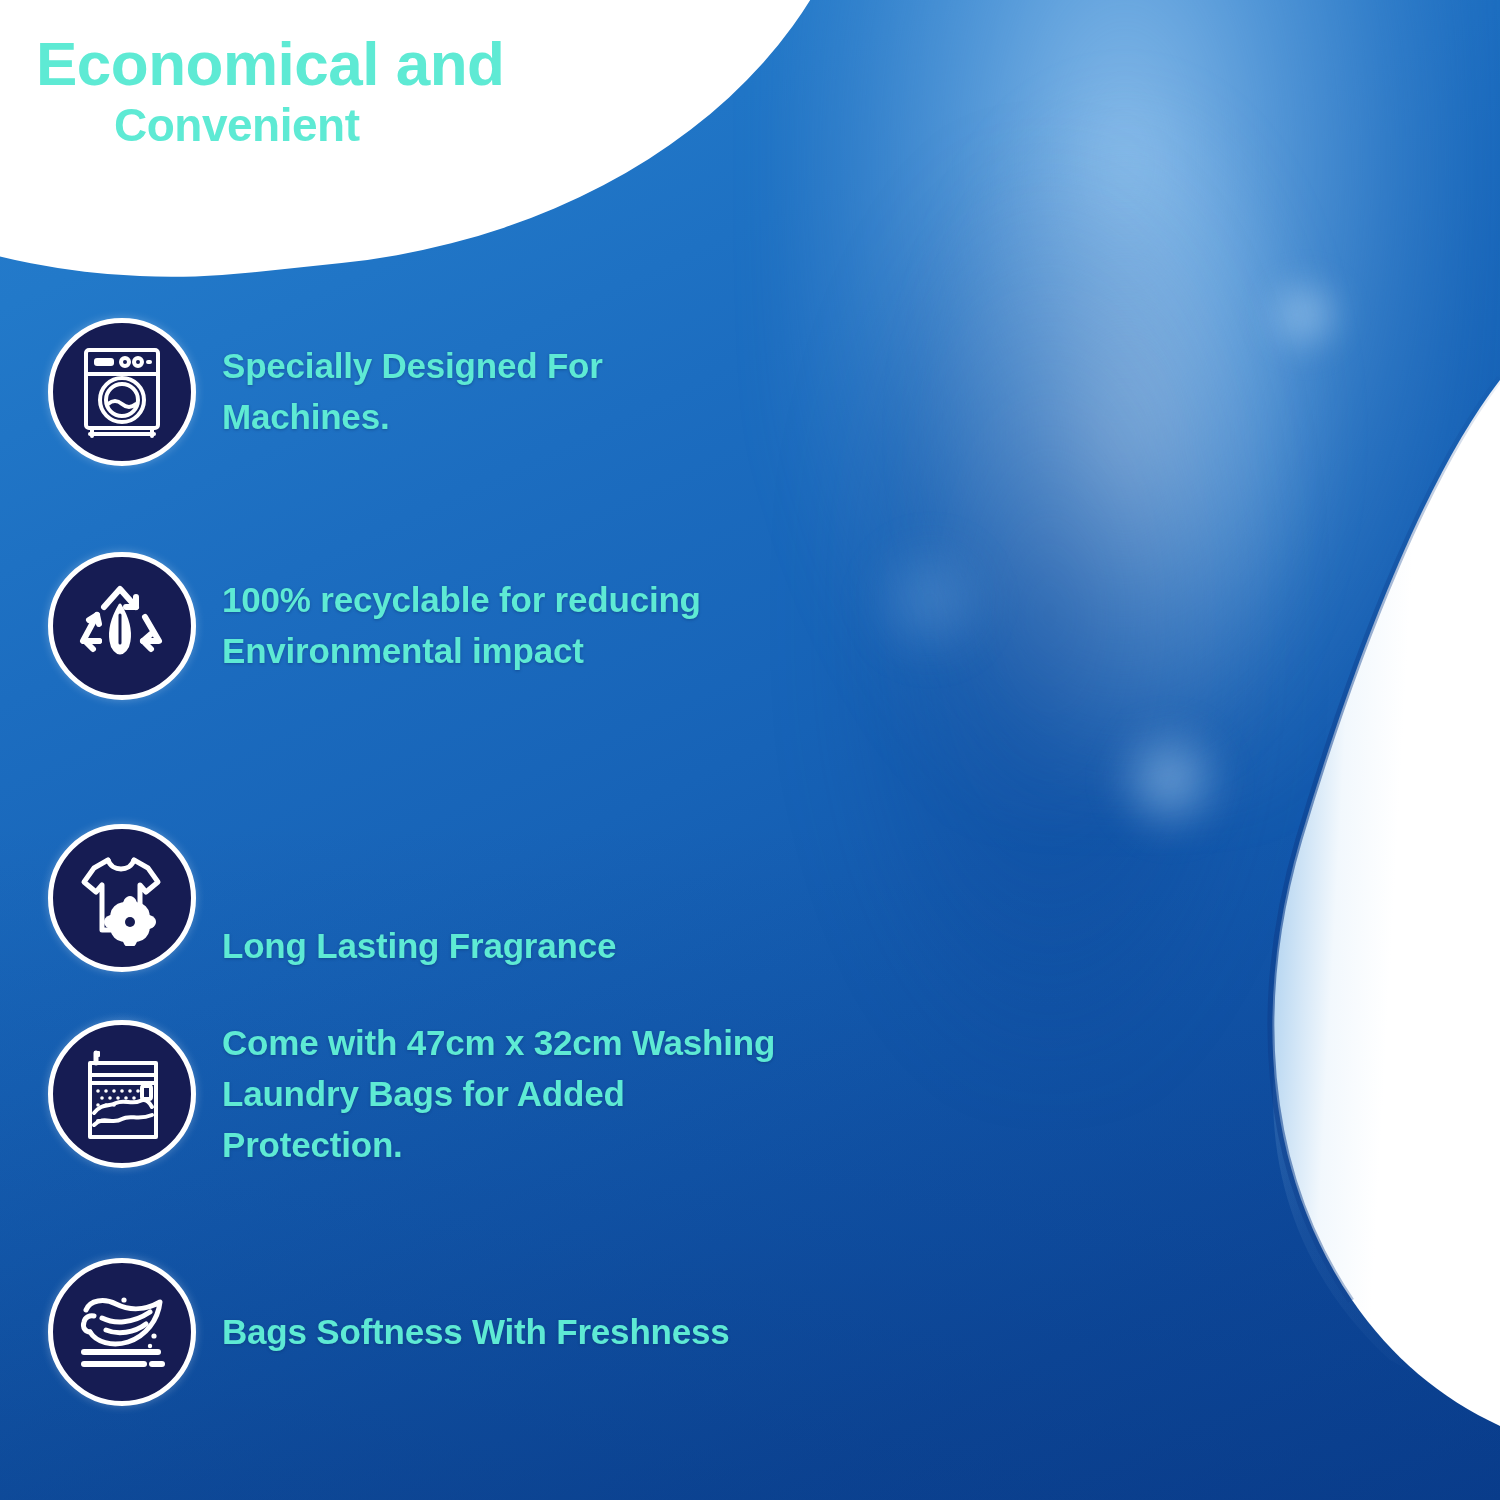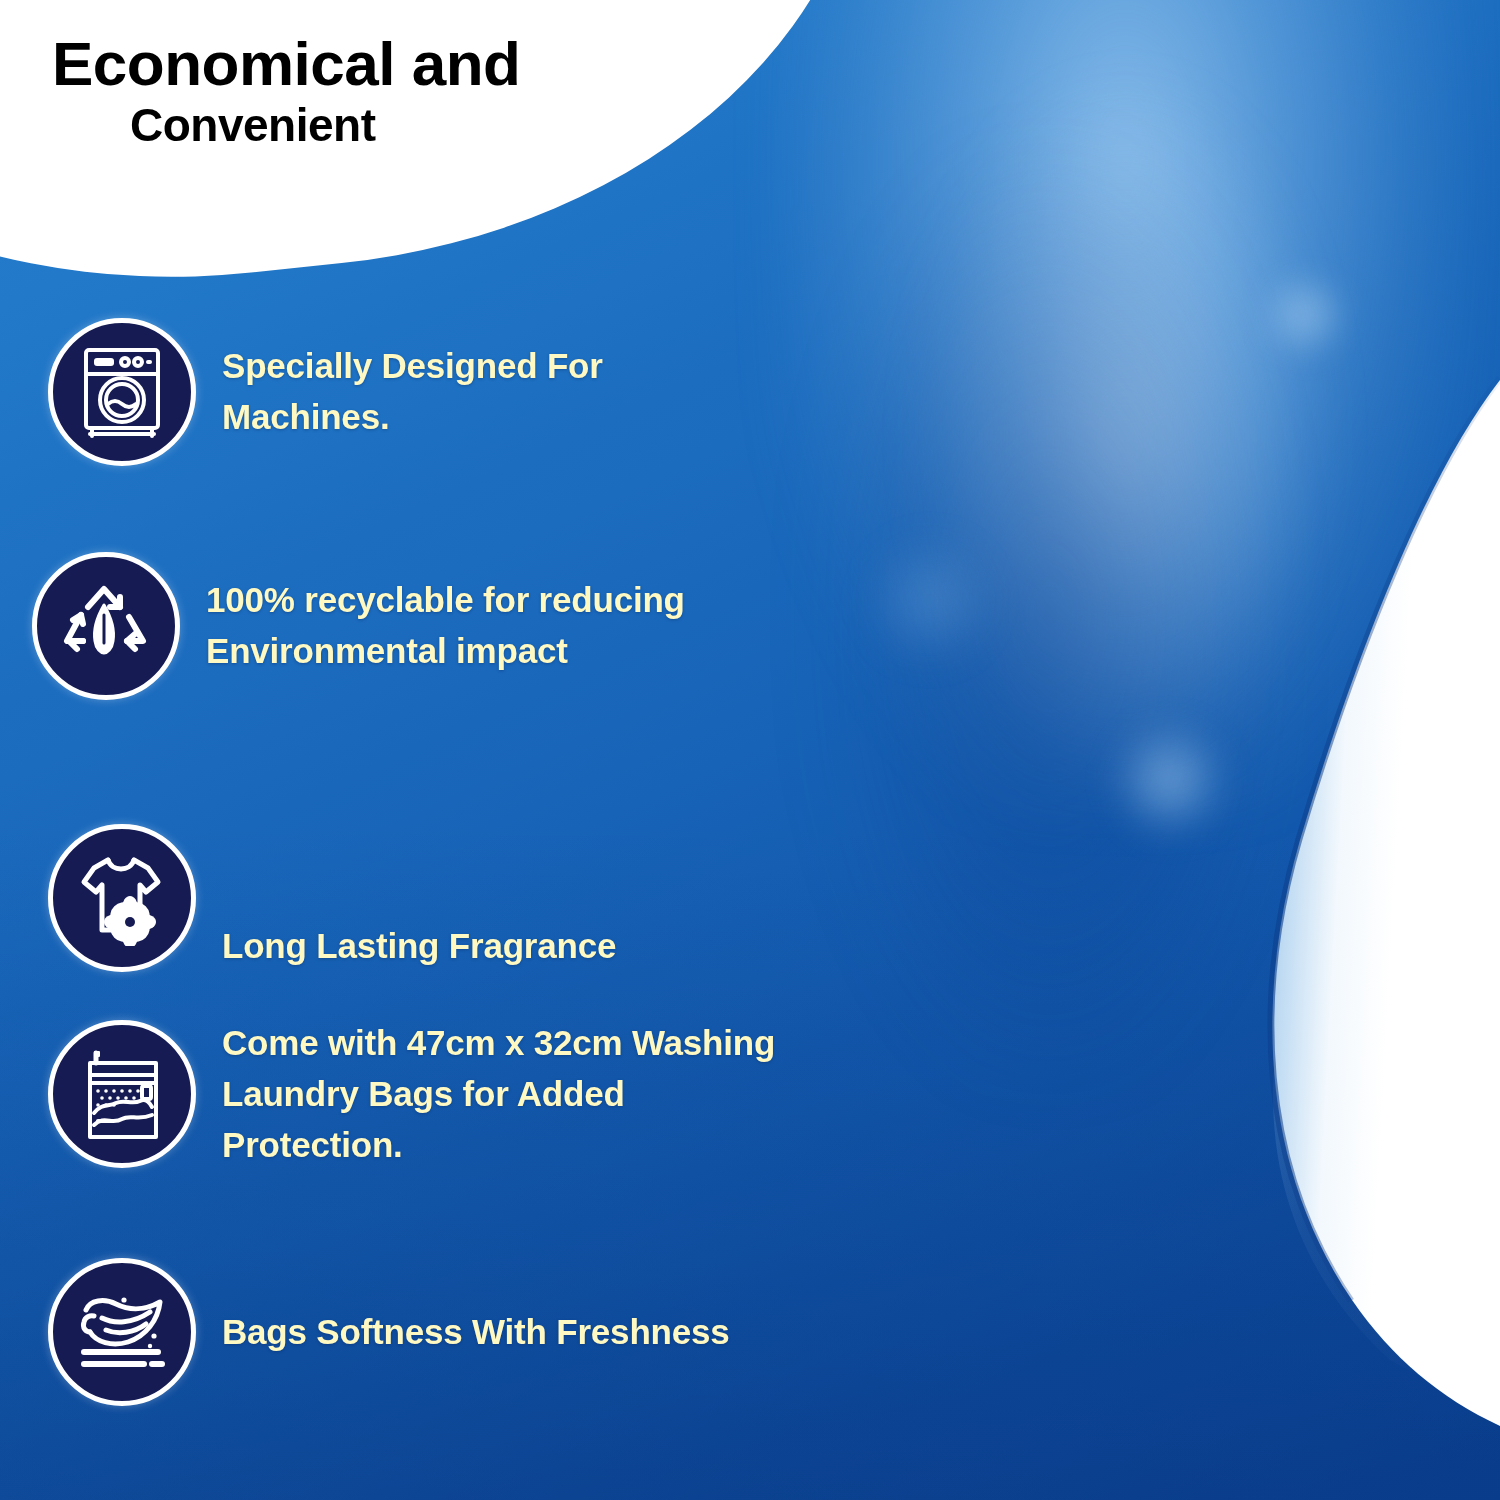--- a/index.html
+++ b/index.html
@@ -128,24 +128,24 @@
     top: -520px;
     width: 1230px;
     height: 790px;
     background: #ffffff;
     border-radius: 50% 50% 50% 50% / 50% 50% 58% 58%;
     transform: rotate(-6deg);
   }
 
   .title-block {
     position: absolute;
-    left: 52px;
+    left: 36px;
     top: 32px;
     width: 680px;
-    color: #000000;
+    color: #5eead4;
     line-height: 1.04;
     letter-spacing: -0.5px;
   }
   .title-line-1 {
     font-size: 62px;
     font-weight: 700;
     display: block;
   }
   .title-line-2 {
     font-size: 46px;
@@ -177,31 +177,31 @@
     background: #161c53;
     border: 5px solid #ffffff;
     box-sizing: border-box;
     display: flex;
     align-items: center;
     justify-content: center;
     box-shadow: 0 0 10px rgba(255,255,255,0.28);
   }
   .feature-icon svg { display: block; }
   .feature-text {
-    color: #fef9c3;
+    color: #5eead4;
     font-size: 35px;
     font-weight: 700;
     line-height: 1.45;
     letter-spacing: -0.2px;
     text-shadow: 0 1px 3px rgba(10,40,95,0.40);
     max-width: 520px;
   }
 
   .feature[data-index="0"] { left: 48px; top: 318px; }
-  .feature[data-index="1"] { left: 32px; top: 552px; }
+  .feature[data-index="1"] { left: 48px; top: 552px; }
   .feature[data-index="2"] { left: 48px; top: 824px; align-items: flex-end; }
   .feature[data-index="3"] { left: 48px; top: 1018px; }
   .feature[data-index="4"] { left: 48px; top: 1258px; }
 
   .feature[data-index="3"] .feature-text { max-width: 560px; }
 </style>
 </head>
 <body>
 
 <div id="poster">

